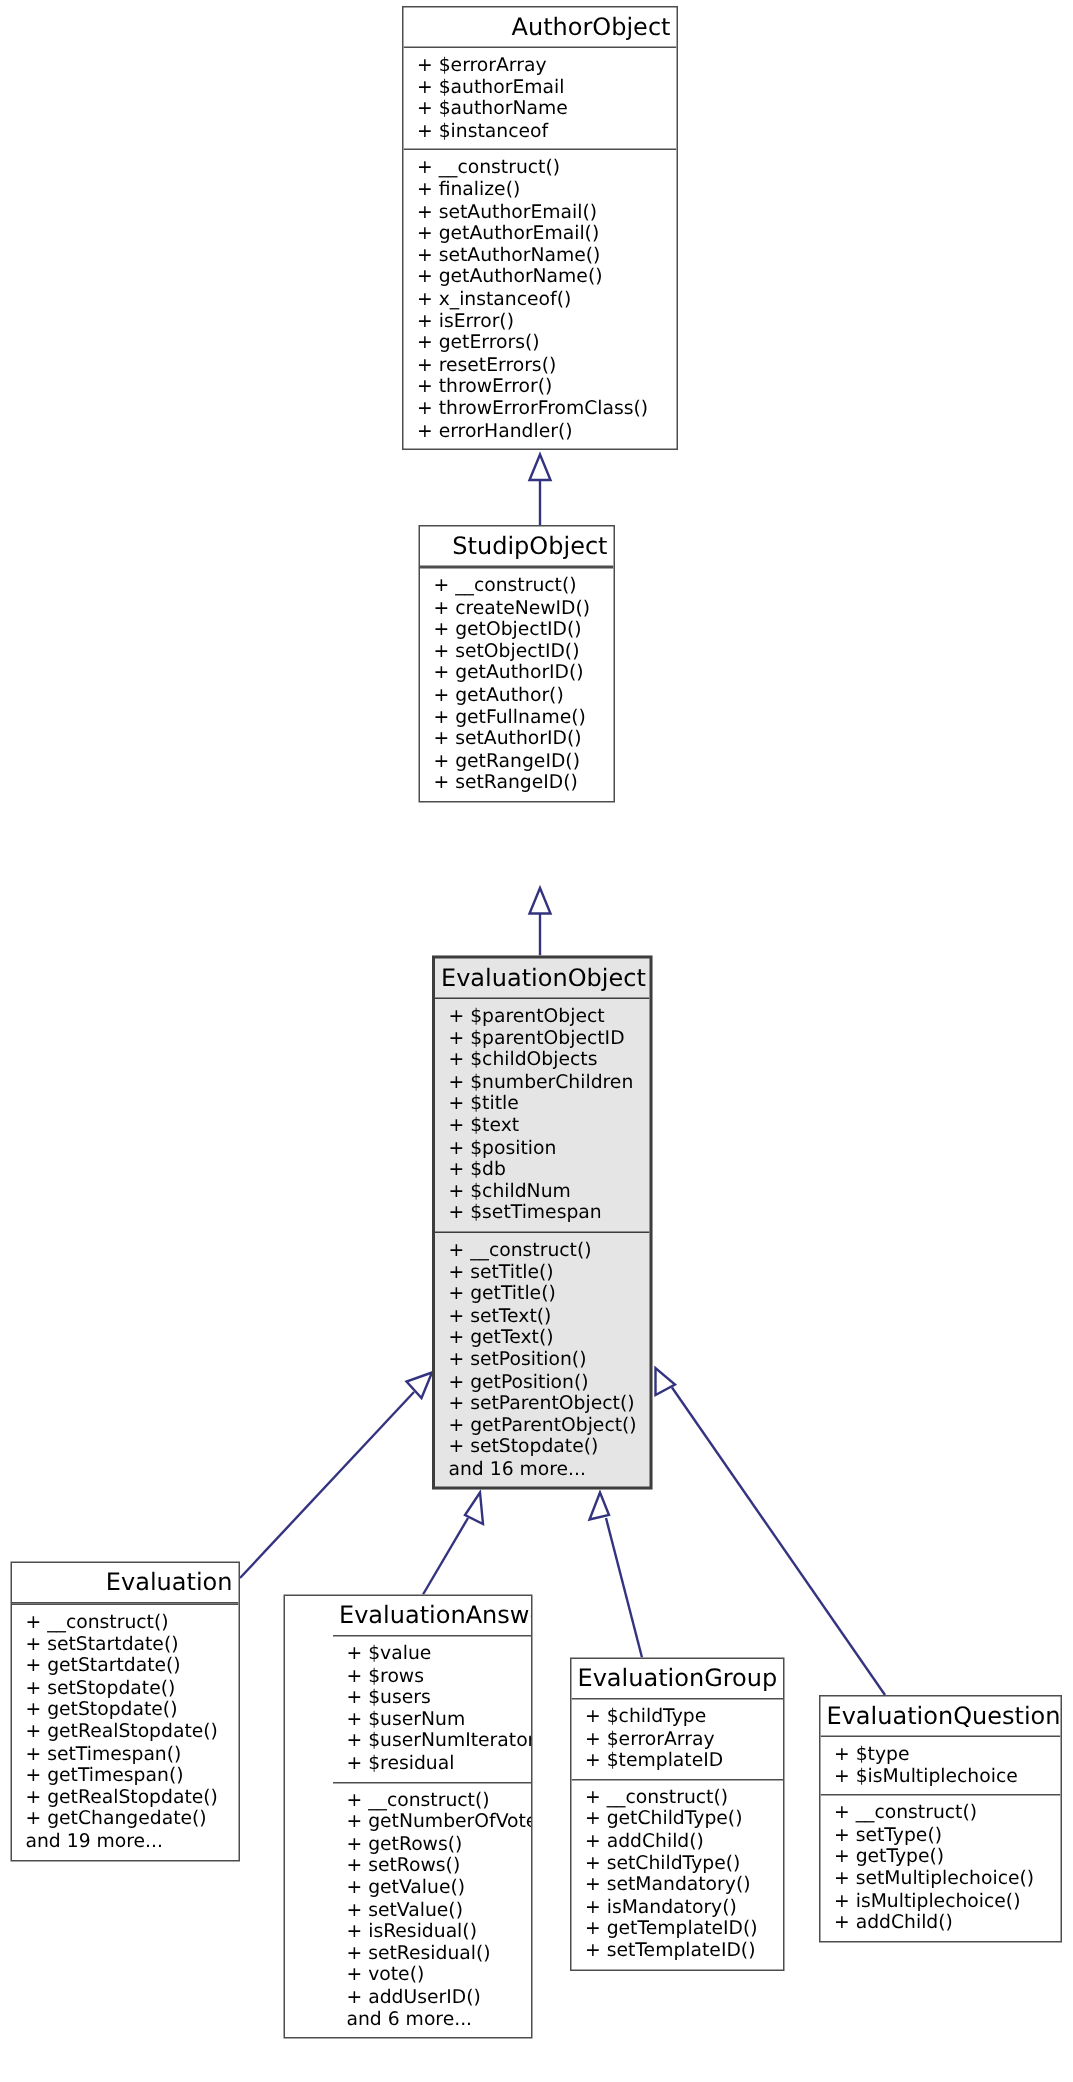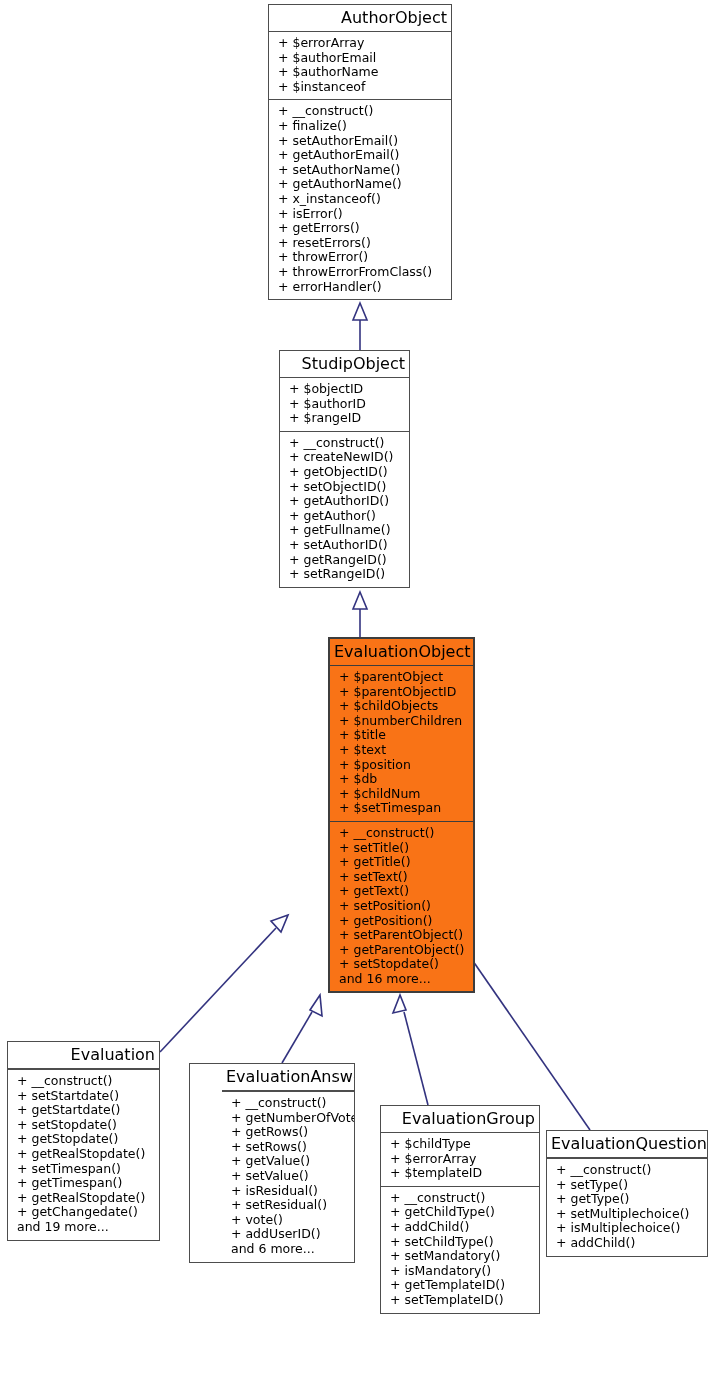--- a/index.html
+++ b/index.html
@@ -31,23 +31,22 @@
   }
   .uml-class {
     position: absolute;
     box-sizing: border-box;
     border: 1.5px solid #4d4d4d;
     background: #ffffff;
     color: #000000;
     overflow: hidden;
   }
   .uml-class.highlighted {
-    background: #f97316;
+    background: #e5e5e5;
     border: 2px solid #3d3d3d;
-    margin-left: 40px;
   }
   .class-title {
     text-align: right;
     font-size: 16px;
     line-height: 15px;
     padding: 5px 4px 6px 4px;
     white-space: nowrap;
   }
   .compartment-divider {
     border-top: 1.5px solid #4d4d4d;
@@ -131,25 +130,20 @@
       <li>+ resetErrors()</li>
       <li>+ throwError()</li>
       <li>+ throwErrorFromClass()</li>
       <li>+ errorHandler()</li>
     </ul>
   </div>
 
   <div class="uml-class" style="left:279px; top:350px; width:131px;">
     <div class="class-title">StudipObject</div>
     <div class="compartment-divider"></div>
-    <ul class="member-list">
-      <li>+ $objectID</li>
-      <li>+ $authorID</li>
-      <li>+ $rangeID</li>
-    </ul>
     <div class="compartment-divider"></div>
     <ul class="member-list">
       <li>+ __construct()</li>
       <li>+ createNewID()</li>
       <li>+ getObjectID()</li>
       <li>+ setObjectID()</li>
       <li>+ getAuthorID()</li>
       <li>+ getAuthor()</li>
       <li>+ getFullname()</li>
       <li>+ setAuthorID()</li>
@@ -204,37 +198,45 @@
       <li>+ getTimespan()</li>
       <li>+ getRealStopdate()</li>
       <li>+ getChangedate()</li>
       <li class="more">and 19 more...</li>
     </ul>
   </div>
 
   <div class="uml-class" style="left:189px; top:1063px; width:166px;padding-left:32px;">
     <div class="class-title">EvaluationAnswer</div>
     <div class="compartment-divider"></div>
+    <ul class="member-list">
+      <li>+ $value</li>
+      <li>+ $rows</li>
+      <li>+ $users</li>
+      <li>+ $userNum</li>
+      <li>+ $userNumIterator</li>
+      <li>+ $residual</li>
+    </ul>
     <div class="compartment-divider"></div>
     <ul class="member-list">
       <li>+ __construct()</li>
       <li>+ getNumberOfVotes()</li>
       <li>+ getRows()</li>
       <li>+ setRows()</li>
       <li>+ getValue()</li>
       <li>+ setValue()</li>
       <li>+ isResidual()</li>
       <li>+ setResidual()</li>
       <li>+ vote()</li>
       <li>+ addUserID()</li>
       <li class="more">and 6 more...</li>
     </ul>
   </div>
 
-  <div class="uml-class" style="left:380px; top:1105px; width:160px;">
+  <div class="uml-class" style="left:380px; top:1105px; width:143px;">
     <div class="class-title">EvaluationGroup</div>
     <div class="compartment-divider"></div>
     <ul class="member-list">
       <li>+ $childType</li>
       <li>+ $errorArray</li>
       <li>+ $templateID</li>
     </ul>
     <div class="compartment-divider"></div>
     <ul class="member-list">
       <li>+ __construct()</li>
@@ -244,20 +246,24 @@
       <li>+ setMandatory()</li>
       <li>+ isMandatory()</li>
       <li>+ getTemplateID()</li>
       <li>+ setTemplateID()</li>
     </ul>
   </div>
 
   <div class="uml-class" style="left:546px; top:1130px; width:162px;">
     <div class="class-title">EvaluationQuestion</div>
     <div class="compartment-divider"></div>
+    <ul class="member-list">
+      <li>+ $type</li>
+      <li>+ $isMultiplechoice</li>
+    </ul>
     <div class="compartment-divider"></div>
     <ul class="member-list">
       <li>+ __construct()</li>
       <li>+ setType()</li>
       <li>+ getType()</li>
       <li>+ setMultiplechoice()</li>
       <li>+ isMultiplechoice()</li>
       <li>+ addChild()</li>
     </ul>
   </div>

